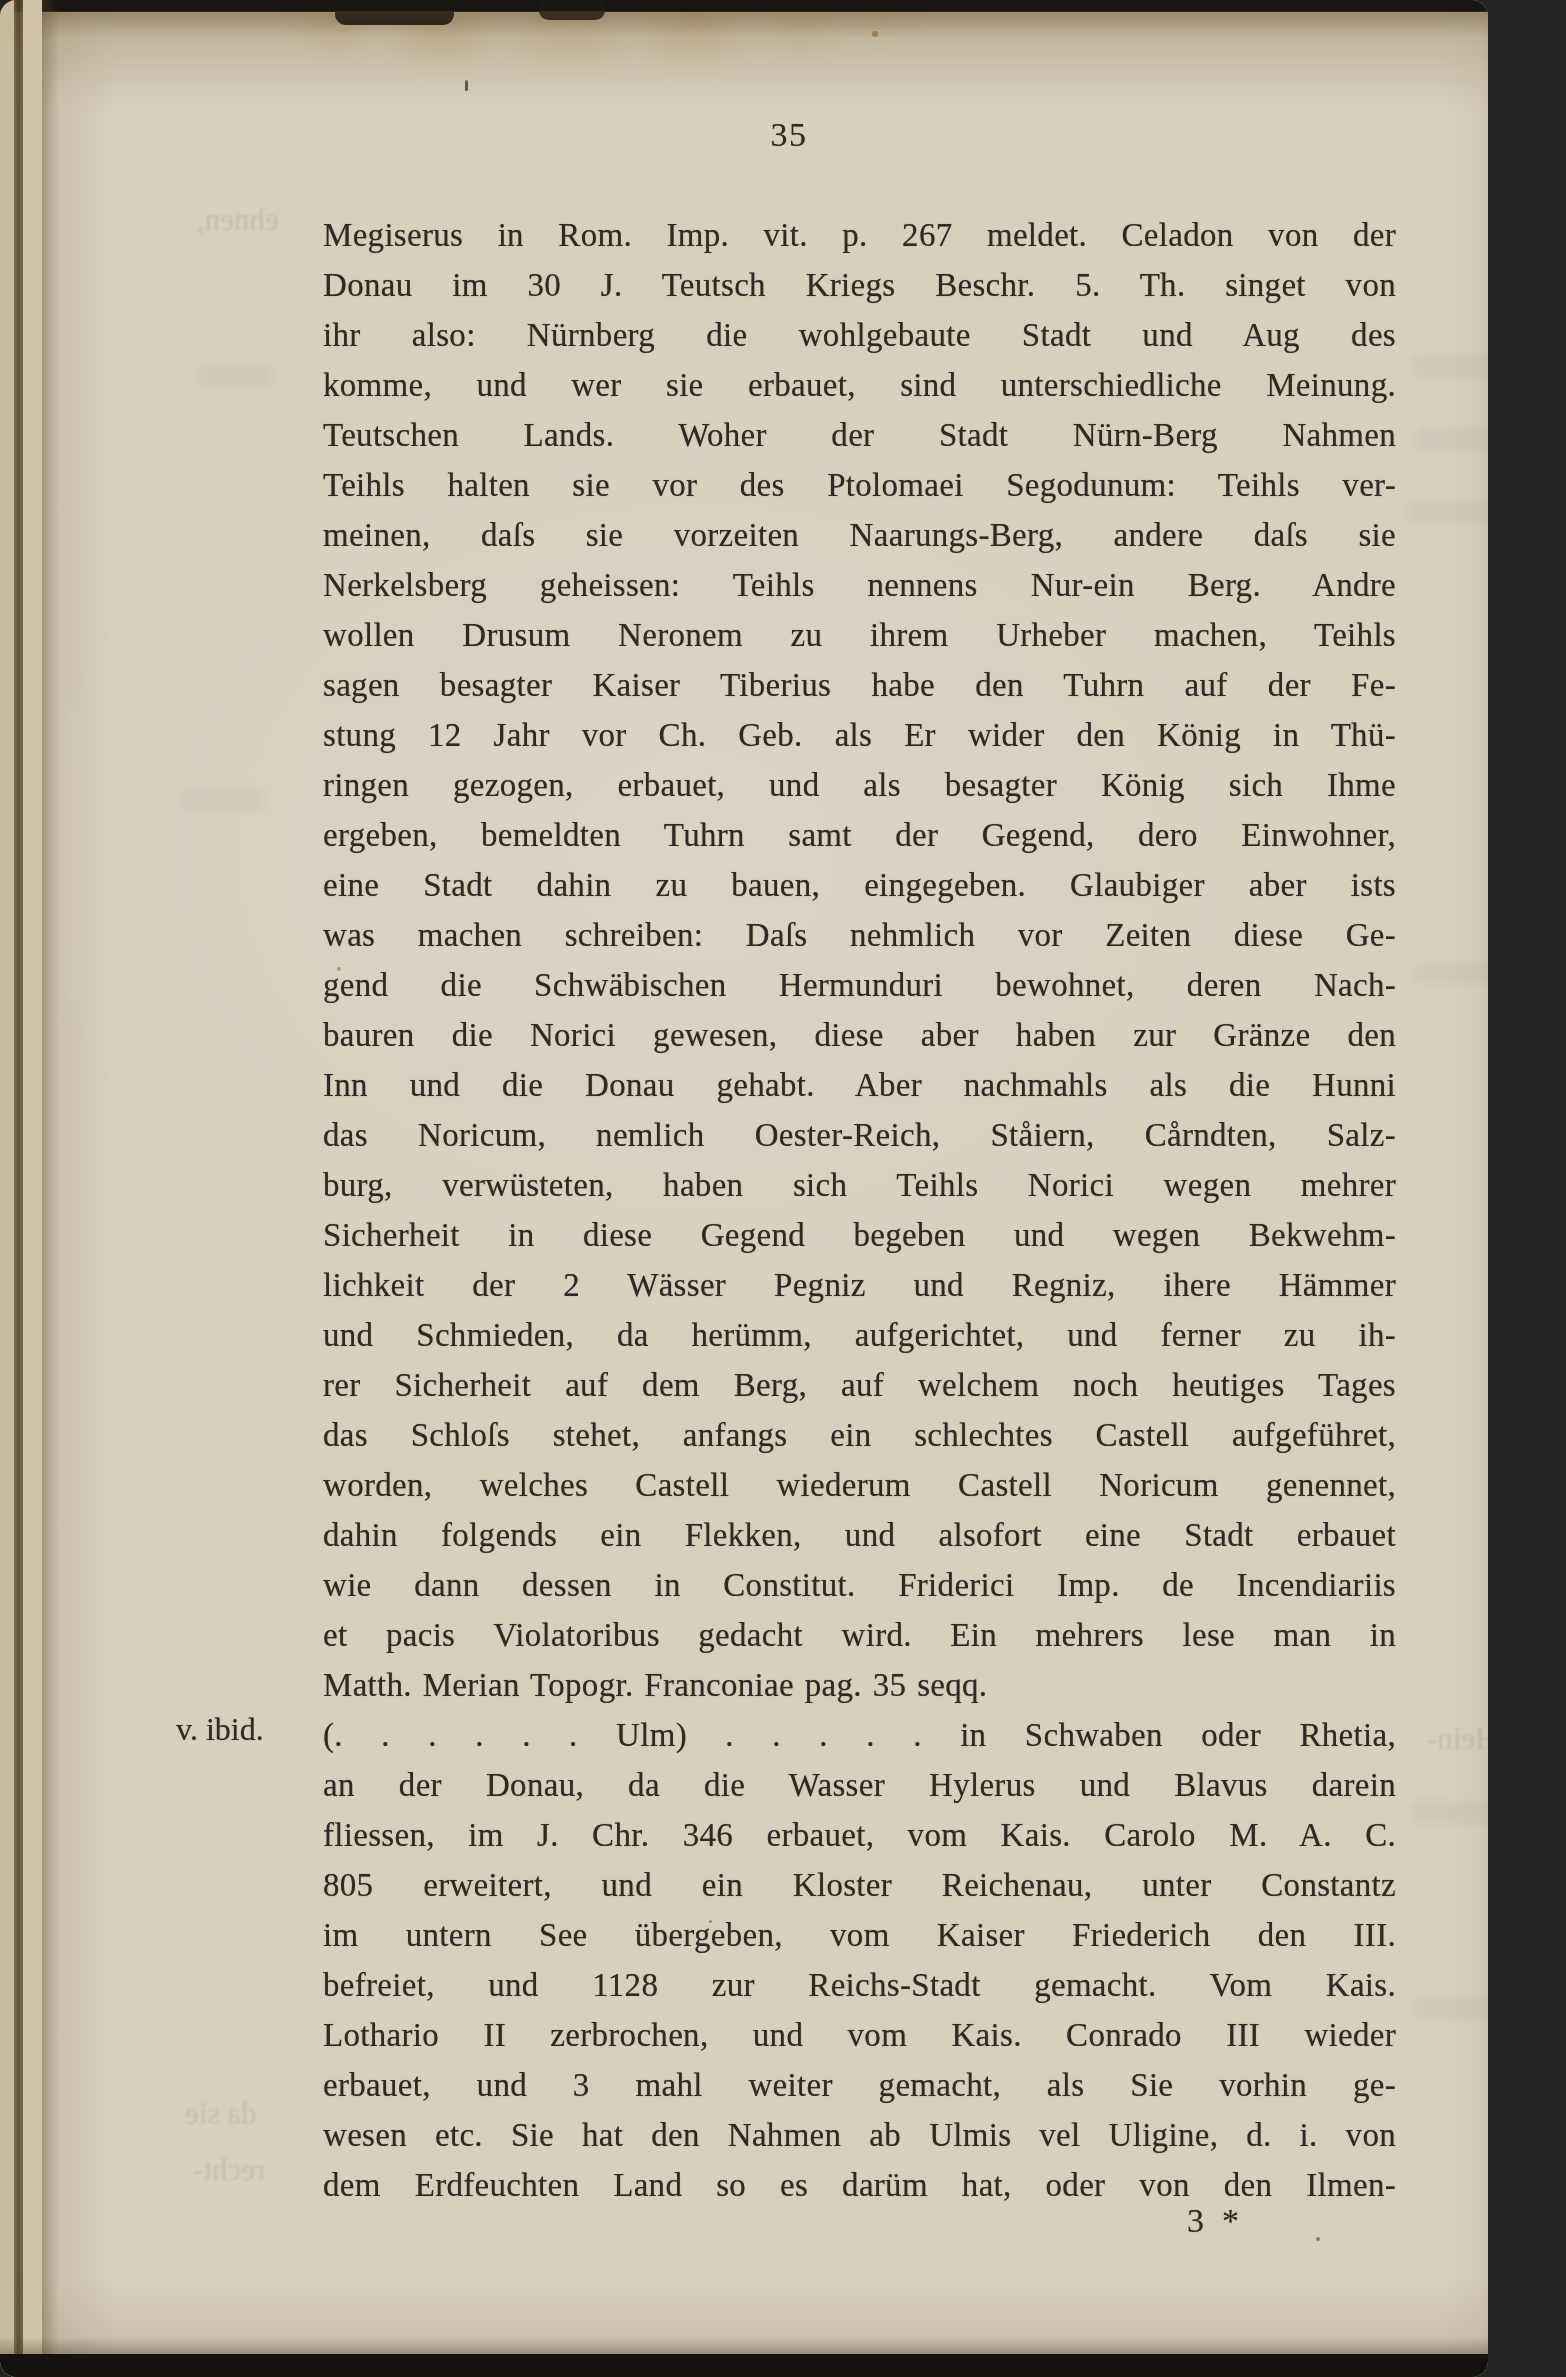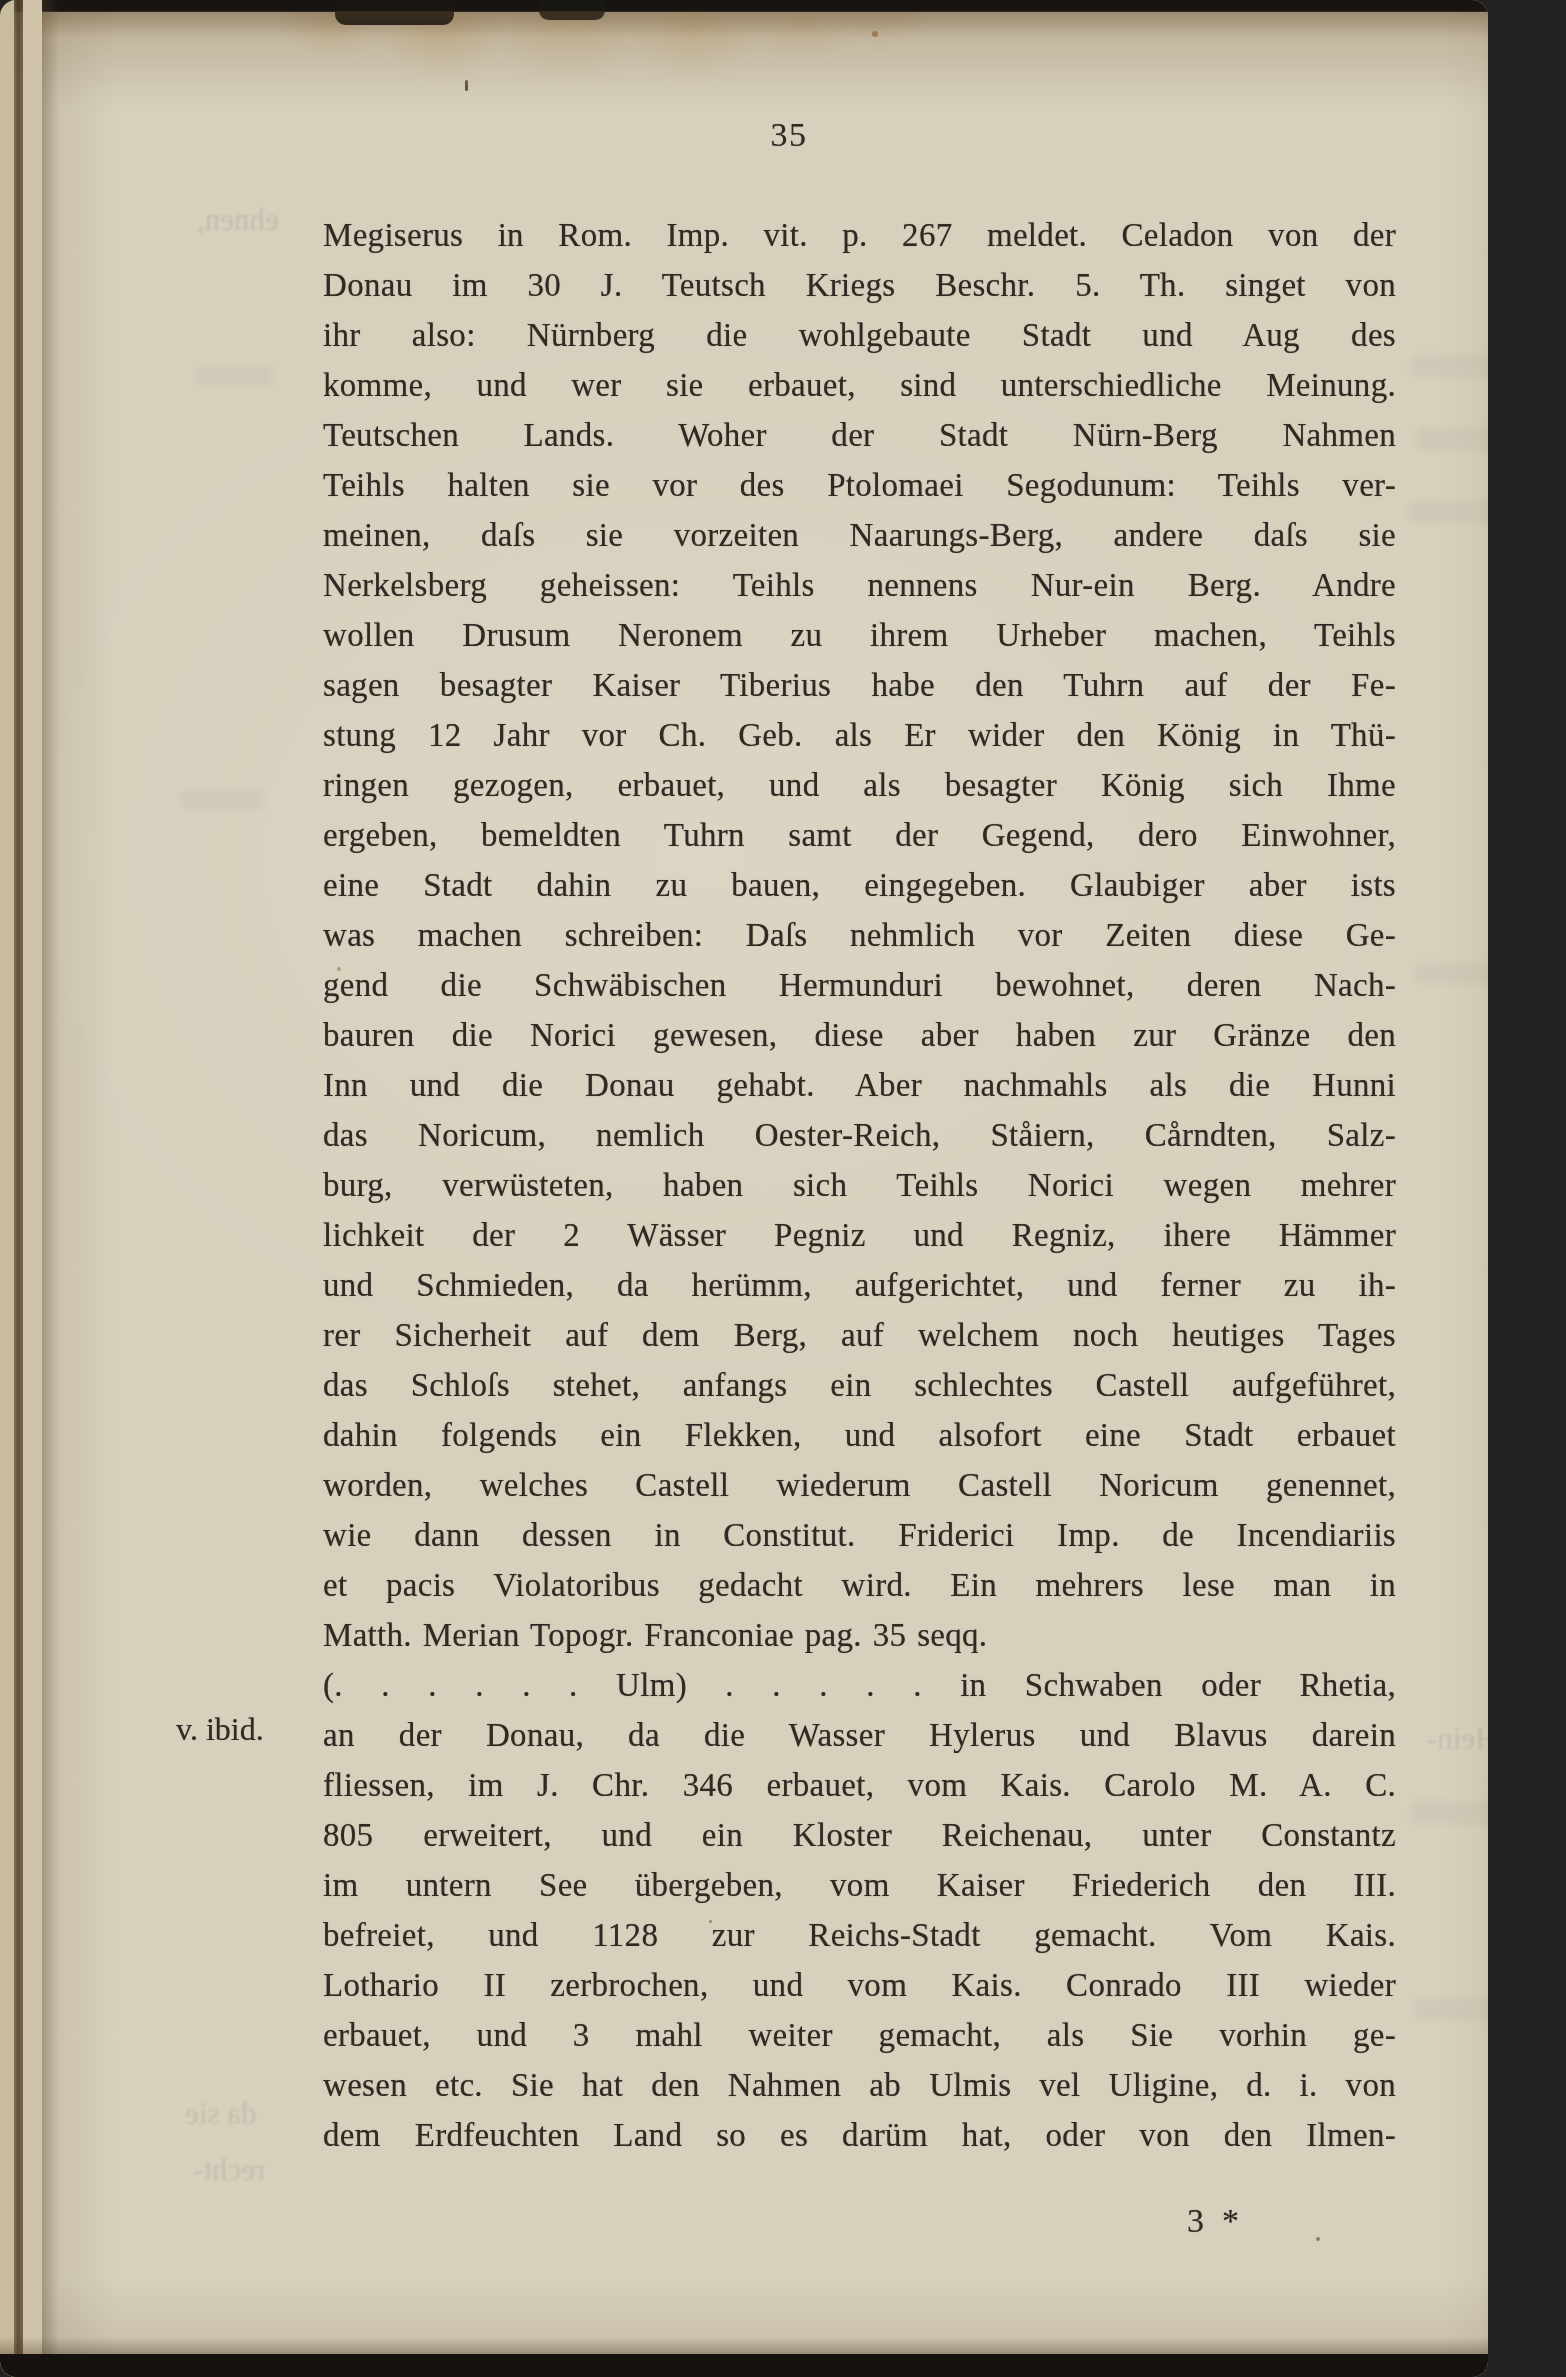--- a/index.html
+++ b/index.html
@@ -130,26 +130,27 @@
       <div class="ln">stung 12 Jahr vor Ch. Geb. als Er wider den König in Thü-</div>
       <div class="ln">ringen gezogen, erbauet, und als besagter König sich Ihme</div>
       <div class="ln">ergeben, bemeldten Tuhrn samt der Gegend, dero Einwohner,</div>
       <div class="ln">eine Stadt dahin zu bauen, eingegeben. Glaubiger aber ists</div>
       <div class="ln">was machen schreiben: Daſs nehmlich vor Zeiten diese Ge-</div>
       <div class="ln">gend die Schwäbischen Hermunduri bewohnet, deren Nach-</div>
       <div class="ln">bauren die Norici gewesen, diese aber haben zur Gränze den</div>
       <div class="ln">Inn und die Donau gehabt. Aber nachmahls als die Hunni</div>
       <div class="ln">das Noricum, nemlich Oester-Reich, Ståiern, Cårndten, Salz-</div>
       <div class="ln">burg, verwüsteten, haben sich Teihls Norici wegen mehrer</div>
+      <div class="ln">Sicherheit in diese Gegend begeben und wegen Bekwehm-</div>
       <div class="ln">lichkeit der 2 Wässer Pegniz und Regniz, ihere Hämmer</div>
       <div class="ln">und Schmieden, da herümm, aufgerichtet, und ferner zu ih-</div>
       <div class="ln">rer Sicherheit auf dem Berg, auf welchem noch heutiges Tages</div>
       <div class="ln">das Schloſs stehet, anfangs ein schlechtes Castell aufgeführet,</div>
+      <div class="ln">worden, welches Castell wiederum Castell Noricum genennet,</div>
       <div class="ln">dahin folgends ein Flekken, und alsofort eine Stadt erbauet</div>
-      <div class="ln">worden, welches Castell wiederum Castell Noricum genennet,</div>
       <div class="ln">wie dann dessen in Constitut. Friderici Imp. de Incendiariis</div>
       <div class="ln">et pacis Violatoribus gedacht wird. Ein mehrers lese man in</div>
       <div class="ln ln-last-left">Matth. Merian Topogr. Franconiae pag. 35 seqq.</div>
       <div class="ln">(. . . . . . Ulm) . . . . . in Schwaben oder Rhetia,</div>
       <div class="ln">an der Donau, da die Wasser Hylerus und Blavus darein</div>
       <div class="ln">fliessen, im J. Chr. 346 erbauet, vom Kais. Carolo M. A. C.</div>
       <div class="ln">805 erweitert, und ein Kloster Reichenau, unter Constantz</div>
       <div class="ln">im untern See übergeben, vom Kaiser Friederich den III.</div>
       <div class="ln">befreiet, und 1128 zur Reichs-Stadt gemacht. Vom Kais.</div>
       <div class="ln">Lothario II zerbrochen, und vom Kais. Conrado III wieder</div>

